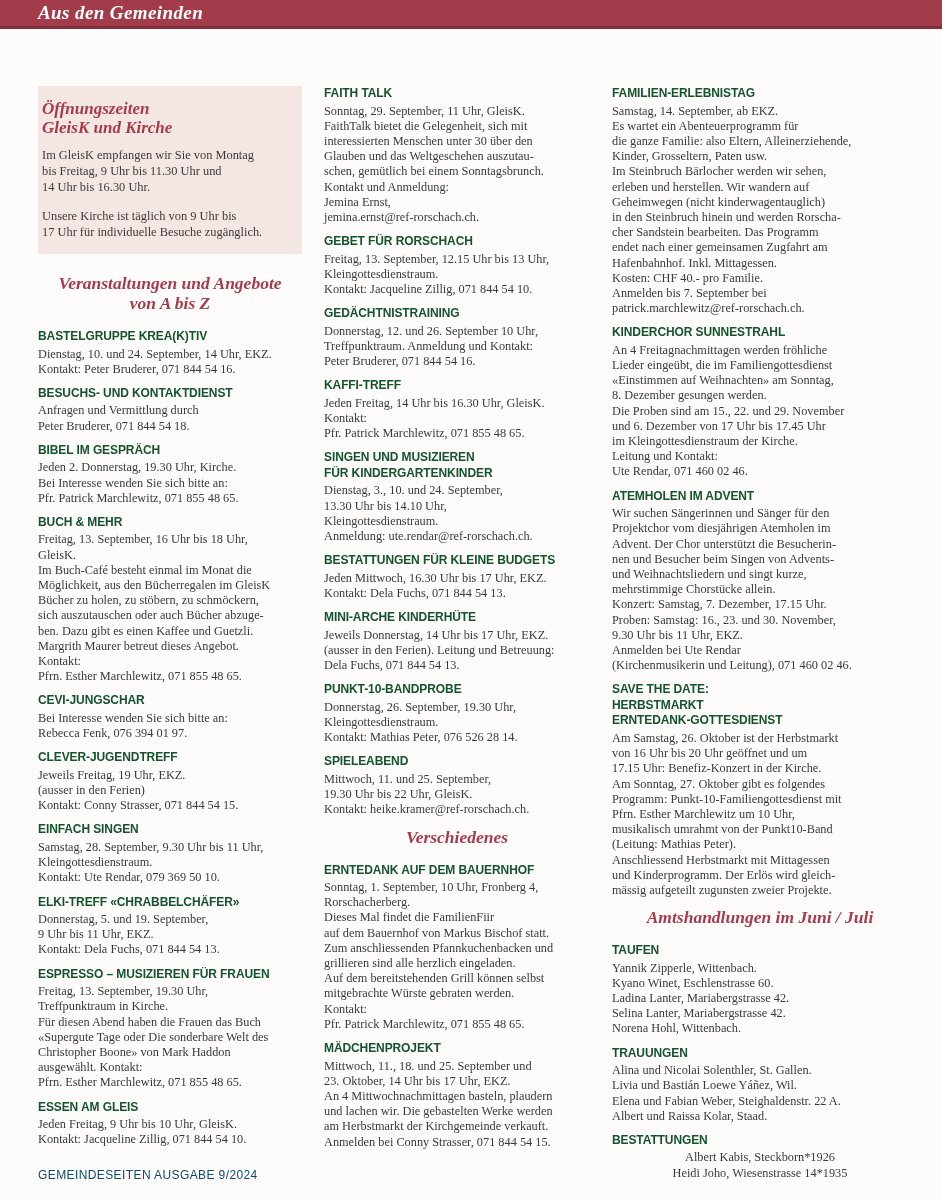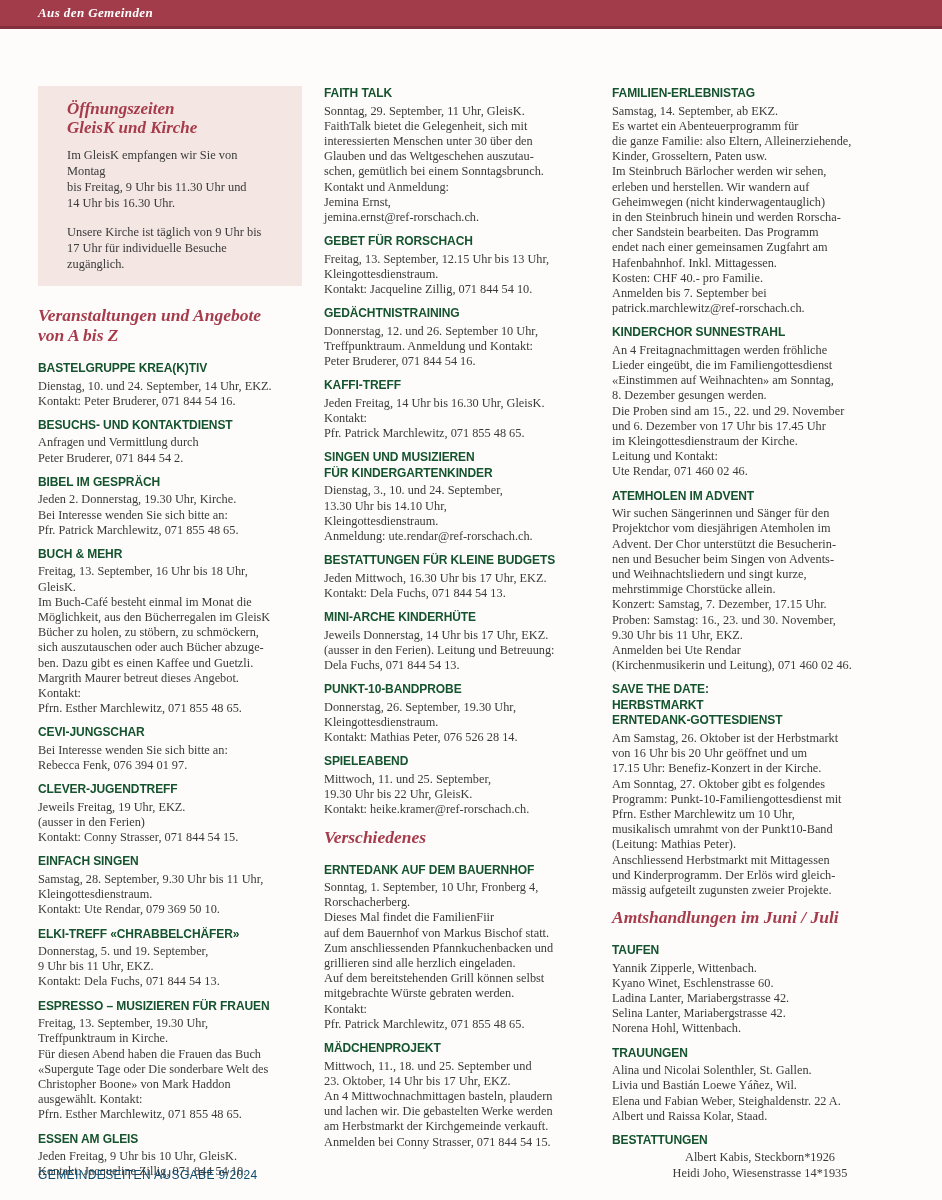--- a/index.html
+++ b/index.html
@@ -1,32 +1,32 @@
 <!DOCTYPE html>
 <html lang="de"><head>
 <meta charset="utf-8">
 <style>
   html,body{margin:0;padding:0;background:#e9e9e9;}
   .page{position:relative;width:942px;height:1200px;background:#fdfcfb;overflow:hidden;
         font-family:"Liberation Serif",serif;color:var(--text,#3a3a3a);margin:0 auto;}
   .topbar{height:26px;background:var(--bar,#a23c4b);border-bottom:3px solid var(--barBorder,#832f3d);
           display:flex;align-items:center;padding-left:38px;}
-  .topbar-title{font-style:italic;font-weight:700;font-size:13px;color:#ffffff;letter-spacing:.4px;}
+  .topbar-title{font-style:italic;font-weight:700;font-size:19px;color:#ffffff;letter-spacing:.4px;}
   .cols{display:flex;padding:57px 0 0 38px;gap:22px;align-items:flex-start;}
   .col{flex:0 0 auto;}
   .col0{width:264px;}
   .col1{width:266px;}
   .col2{width:296px;}
-  .infobox{background:var(--boxBg,#f4e7e3);padding:13px 29px 14px;margin-bottom:19px;}
+  .infobox{background:var(--boxBg,#f4e7e3);padding:13px 4px 14px;margin-bottom:19px;}
   .box-title{font-style:italic;font-weight:700;font-size:17px;line-height:19px;color:var(--accent,#a63b4b);
              margin:0 0 10px;white-space:pre-line;}
   .infobox p{font-size:12.4px;line-height:16px;margin:0 0 13px;white-space:pre-line;}
   .infobox p:last-child{margin:0;}
   .red-heading{font-style:italic;font-weight:700;font-size:17.5px;line-height:20px;color:var(--accent,#a63b4b);
-               margin:4px 0 16px;white-space:pre-line;}
+               margin:4px 0 16px;white-space:pre-line;text-align:center;}
   .entry{margin:0 0 9px;}
   .entry-title{font-family:"Liberation Sans",sans-serif;font-weight:700;font-size:12px;line-height:15.5px;
                letter-spacing:-.1px;color:#14532d;margin:0 0 2px;white-space:pre-line;}
   .entry-body{font-size:12.3px;line-height:15.2px;white-space:pre-line;overflow-wrap:break-word;}
   .rows .row{display:flex;justify-content:center;font-size:12.3px;line-height:15.2px;}
   .footer{position:absolute;left:38px;top:1168px;font-family:"Liberation Sans",sans-serif;
           font-size:12px;letter-spacing:.4px;color:#0c4a6e;}
 </style>
 </head>
 <body>
@@ -49,21 +49,21 @@
         <h2 class="red-heading">Veranstaltungen und Angebote
 von A bis Z</h2>
         <section class="entry">
           <h3 class="entry-title">BASTELGRUPPE KREA(K)TIV</h3>
           <div class="entry-body">Dienstag, 10. und 24. September, 14 Uhr, EKZ.
 Kontakt: Peter Bruderer, 071 844 54 16.</div>
         </section>
         <section class="entry">
           <h3 class="entry-title">BESUCHS- UND KONTAKTDIENST</h3>
           <div class="entry-body">Anfragen und Vermittlung durch
-Peter Bruderer, 071 844 54 2.</div>
+Peter Bruderer, 071 844 54 18.</div>
         </section>
         <section class="entry">
           <h3 class="entry-title">BIBEL IM GESPRÄCH</h3>
           <div class="entry-body">Jeden 2. Donnerstag, 19.30 Uhr, Kirche.
 Bei Interesse wenden Sie sich bitte an:
 Pfr. Patrick Marchlewitz, 071 855 48 65.</div>
         </section>
         <section class="entry">
           <h3 class="entry-title">BUCH &amp; MEHR</h3>
           <div class="entry-body">Freitag, 13. September, 16 Uhr bis 18 Uhr,

